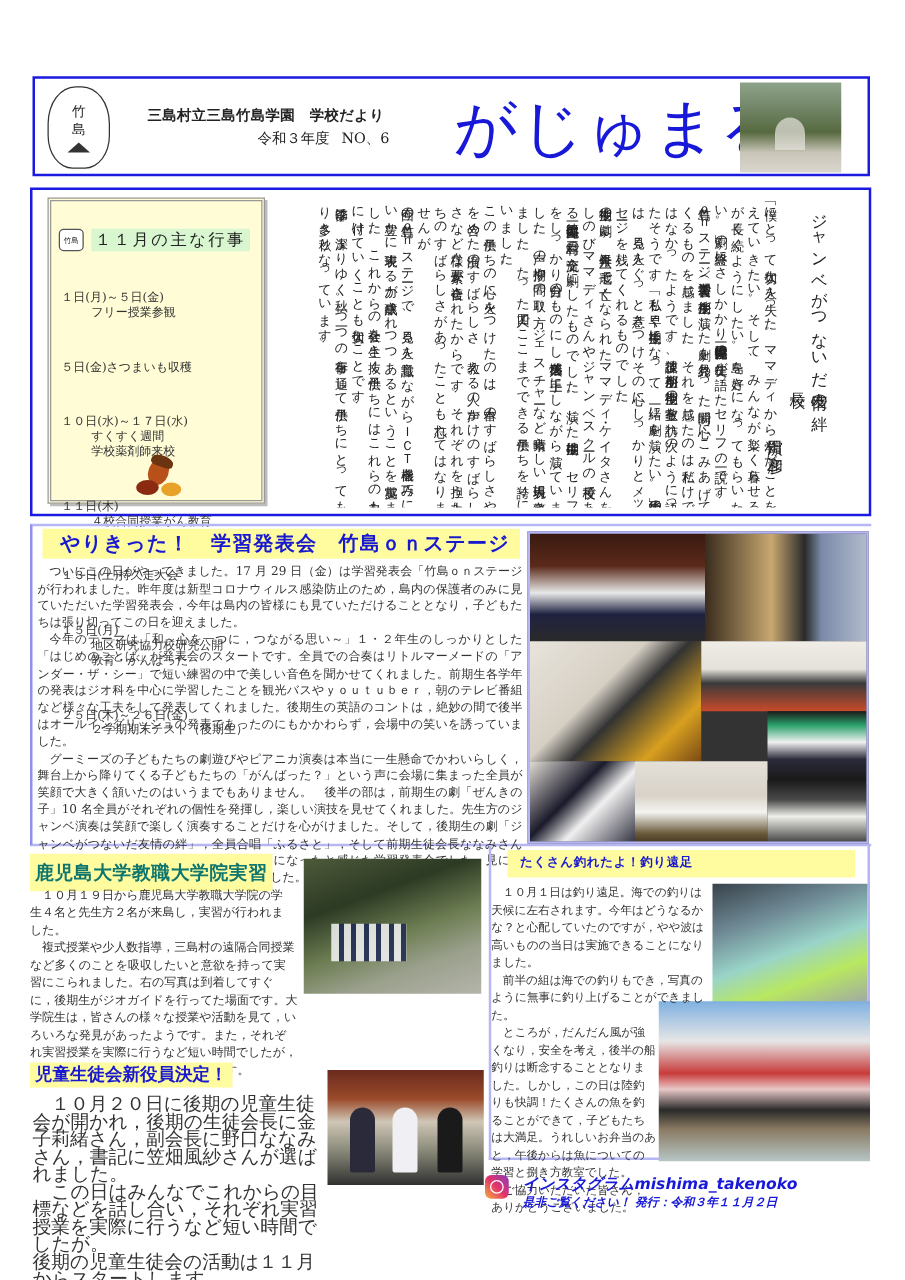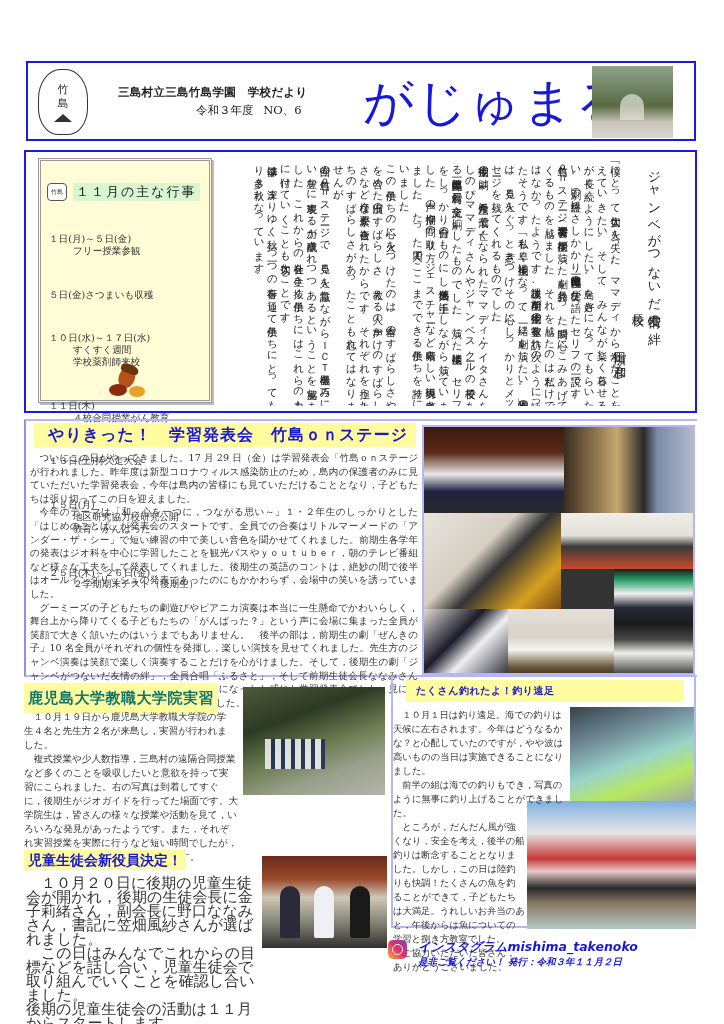--- a/index.html
+++ b/index.html
@@ -4,21 +4,21 @@
 <style>
   * { box-sizing: border-box; margin: 0; padding: 0; }
   html, body { width: 724px; height: 1024px; background: #ffffff; overflow: hidden; }
   body { position: relative; font-family: "DejaVu Serif", "Liberation Serif", serif; color: #222; }
 
   
   .header { position: absolute; left: 26px; top: 61px; width: 670px; height: 80px; border: 2px solid #1a1ae0; background: #fff; }
   .crest { position: absolute; left: 10px; top: 6px; width: 50px; height: 66px; border: 1.5px solid #333; border-radius: 45% 45% 40% 40%; display: flex; flex-direction: column; align-items: center; justify-content: center; font-size: 11px; line-height: 14px; color: #222; }
   .crest .mtn { width: 0; height: 0; border-left: 9px solid transparent; border-right: 9px solid transparent; border-bottom: 8px solid #333; margin-top: 3px; }
   .school-name { position: absolute; left: 90px; top: 22px; font-size: 11.5px; font-weight: bold; color: #222; letter-spacing: 0.3px; }
-  .issue { position: absolute; left: 162px; top: 40px; font-size: 11.5px; color: #222; }
+  .issue { position: absolute; left: 172px; top: 40px; font-size: 11.5px; color: #222; }
   .issue span { margin-left: 6px; }
   .gajumaru { position: absolute; left: 335px; top: 6px; font-size: 50px; color: #1818d8; font-family: "DejaVu Sans", sans-serif; font-weight: normal; letter-spacing: 2px; }
   .header-photo { position: absolute; left: 564px; top: 3px; width: 81px; height: 72px; background: linear-gradient(180deg, #8ea38a 0%, #6b7f5e 35%, #56693f 55%, #c9c5b8 78%, #d9d6cf 100%); }
   .header-photo::after { content: ""; position: absolute; left: 28px; top: 28px; width: 24px; height: 26px; border-radius: 50% 50% 0 0; background: #e8e6e0; opacity: .7; }
 
   
   .principal { position: absolute; left: 24px; top: 150px; width: 673px; height: 263px; border: 2px solid #1a1ae0; }
   .events { position: absolute; left: 12px; top: 6px; width: 174px; height: 245px; background: #fffcd6; border: 3px double #999; box-shadow: 2px 2px 0 #bbb; padding: 22px 6px; }
   .events-title-row { display: flex; align-items: center; gap: 6px; }
   .events-icon { width: 20px; height: 18px; border: 1.5px solid #555; border-radius: 4px; background: #fff; font-size: 6px; display: flex; align-items: center; justify-content: center; }
@@ -161,21 +161,21 @@
     <div class="kids"></div>
   </div>
 <div class="kago-text">
   <p class="narrow">１０月１９日から鹿児島大学教職大学院の学生４名と先生方２名が来島し，実習が行われました。</p>
   <p class="narrow" style="width:214px;">複式授業や少人数指導，三島村の遠隔合同授業など多くのことを吸収したいと意欲を持って実習にこられました。右の写真は到着してすぐに，後期生がジオガイドを行ってた場面です。大学院生は，皆さんの様々な授業や活動を見て，いろいろな発見があったようです。また，それぞれ実習授業を実際に行うなど短い時間でしたが，とても充実した実習になったそうです。</p>
 </div>
 
 <div class="council-title">児童生徒会新役員決定！</div>
 <div class="council-text">
   <p>１０月２０日に後期の児童生徒会が開かれ，後期の生徒会長に金子莉緒さん，副会長に野口ななみさん，書記に笠畑風紗さんが選ばれました。</p>
-  <p>この日はみんなでこれからの目標などを話し合い，児童生徒会で取り組んでいくことを確認し合いました。</p>
+  <p>この日はみんなでこれからの目標などを話し合い，それぞれ実習授業を実際に行うなど短い時間でしたが。</p>
   <div>後期の児童生徒会の活動は１１月からスタートします。</div>
 </div>
 <div class="council-photo">
   <div class="girl" style="left:18px;background:#2a2a3a;"></div>
   <div class="girl" style="left:52px;background:#f0f0f4;"></div>
   <div class="girl" style="left:88px;background:#1a1a1a;"></div>
 </div>
 
 <div class="fish-box"></div>
 <div class="fish-title">たくさん釣れたよ！釣り遠足</div>

